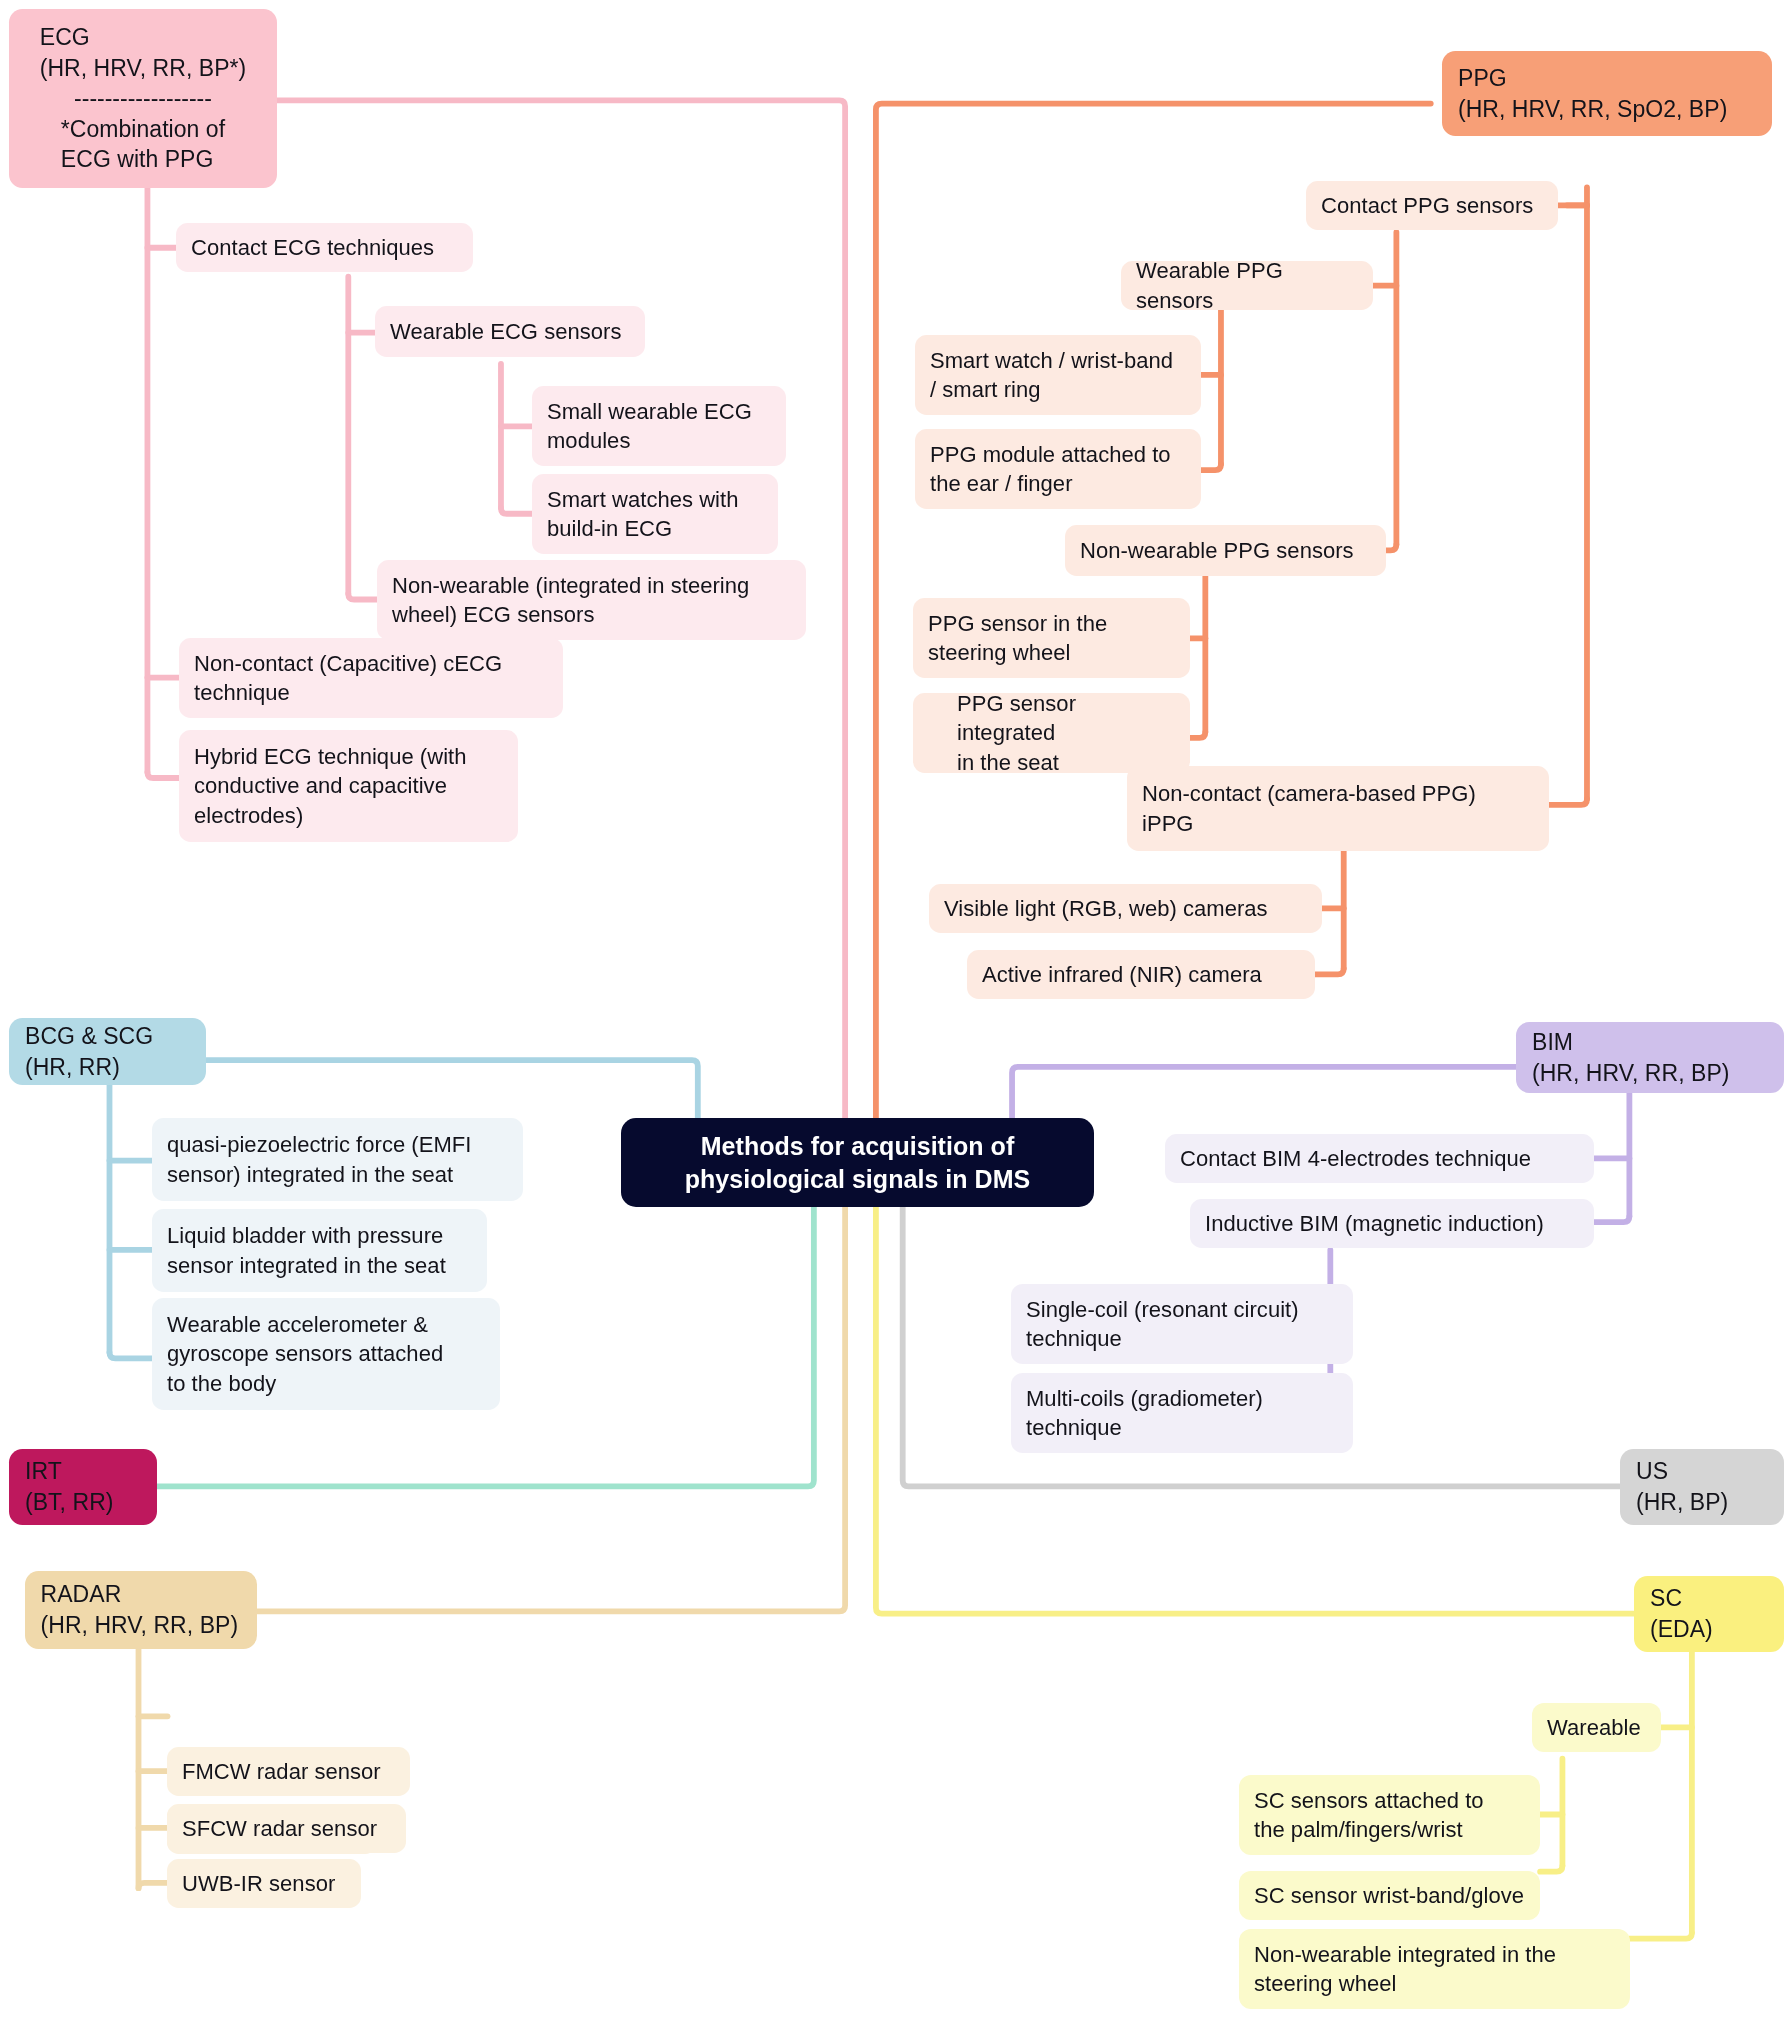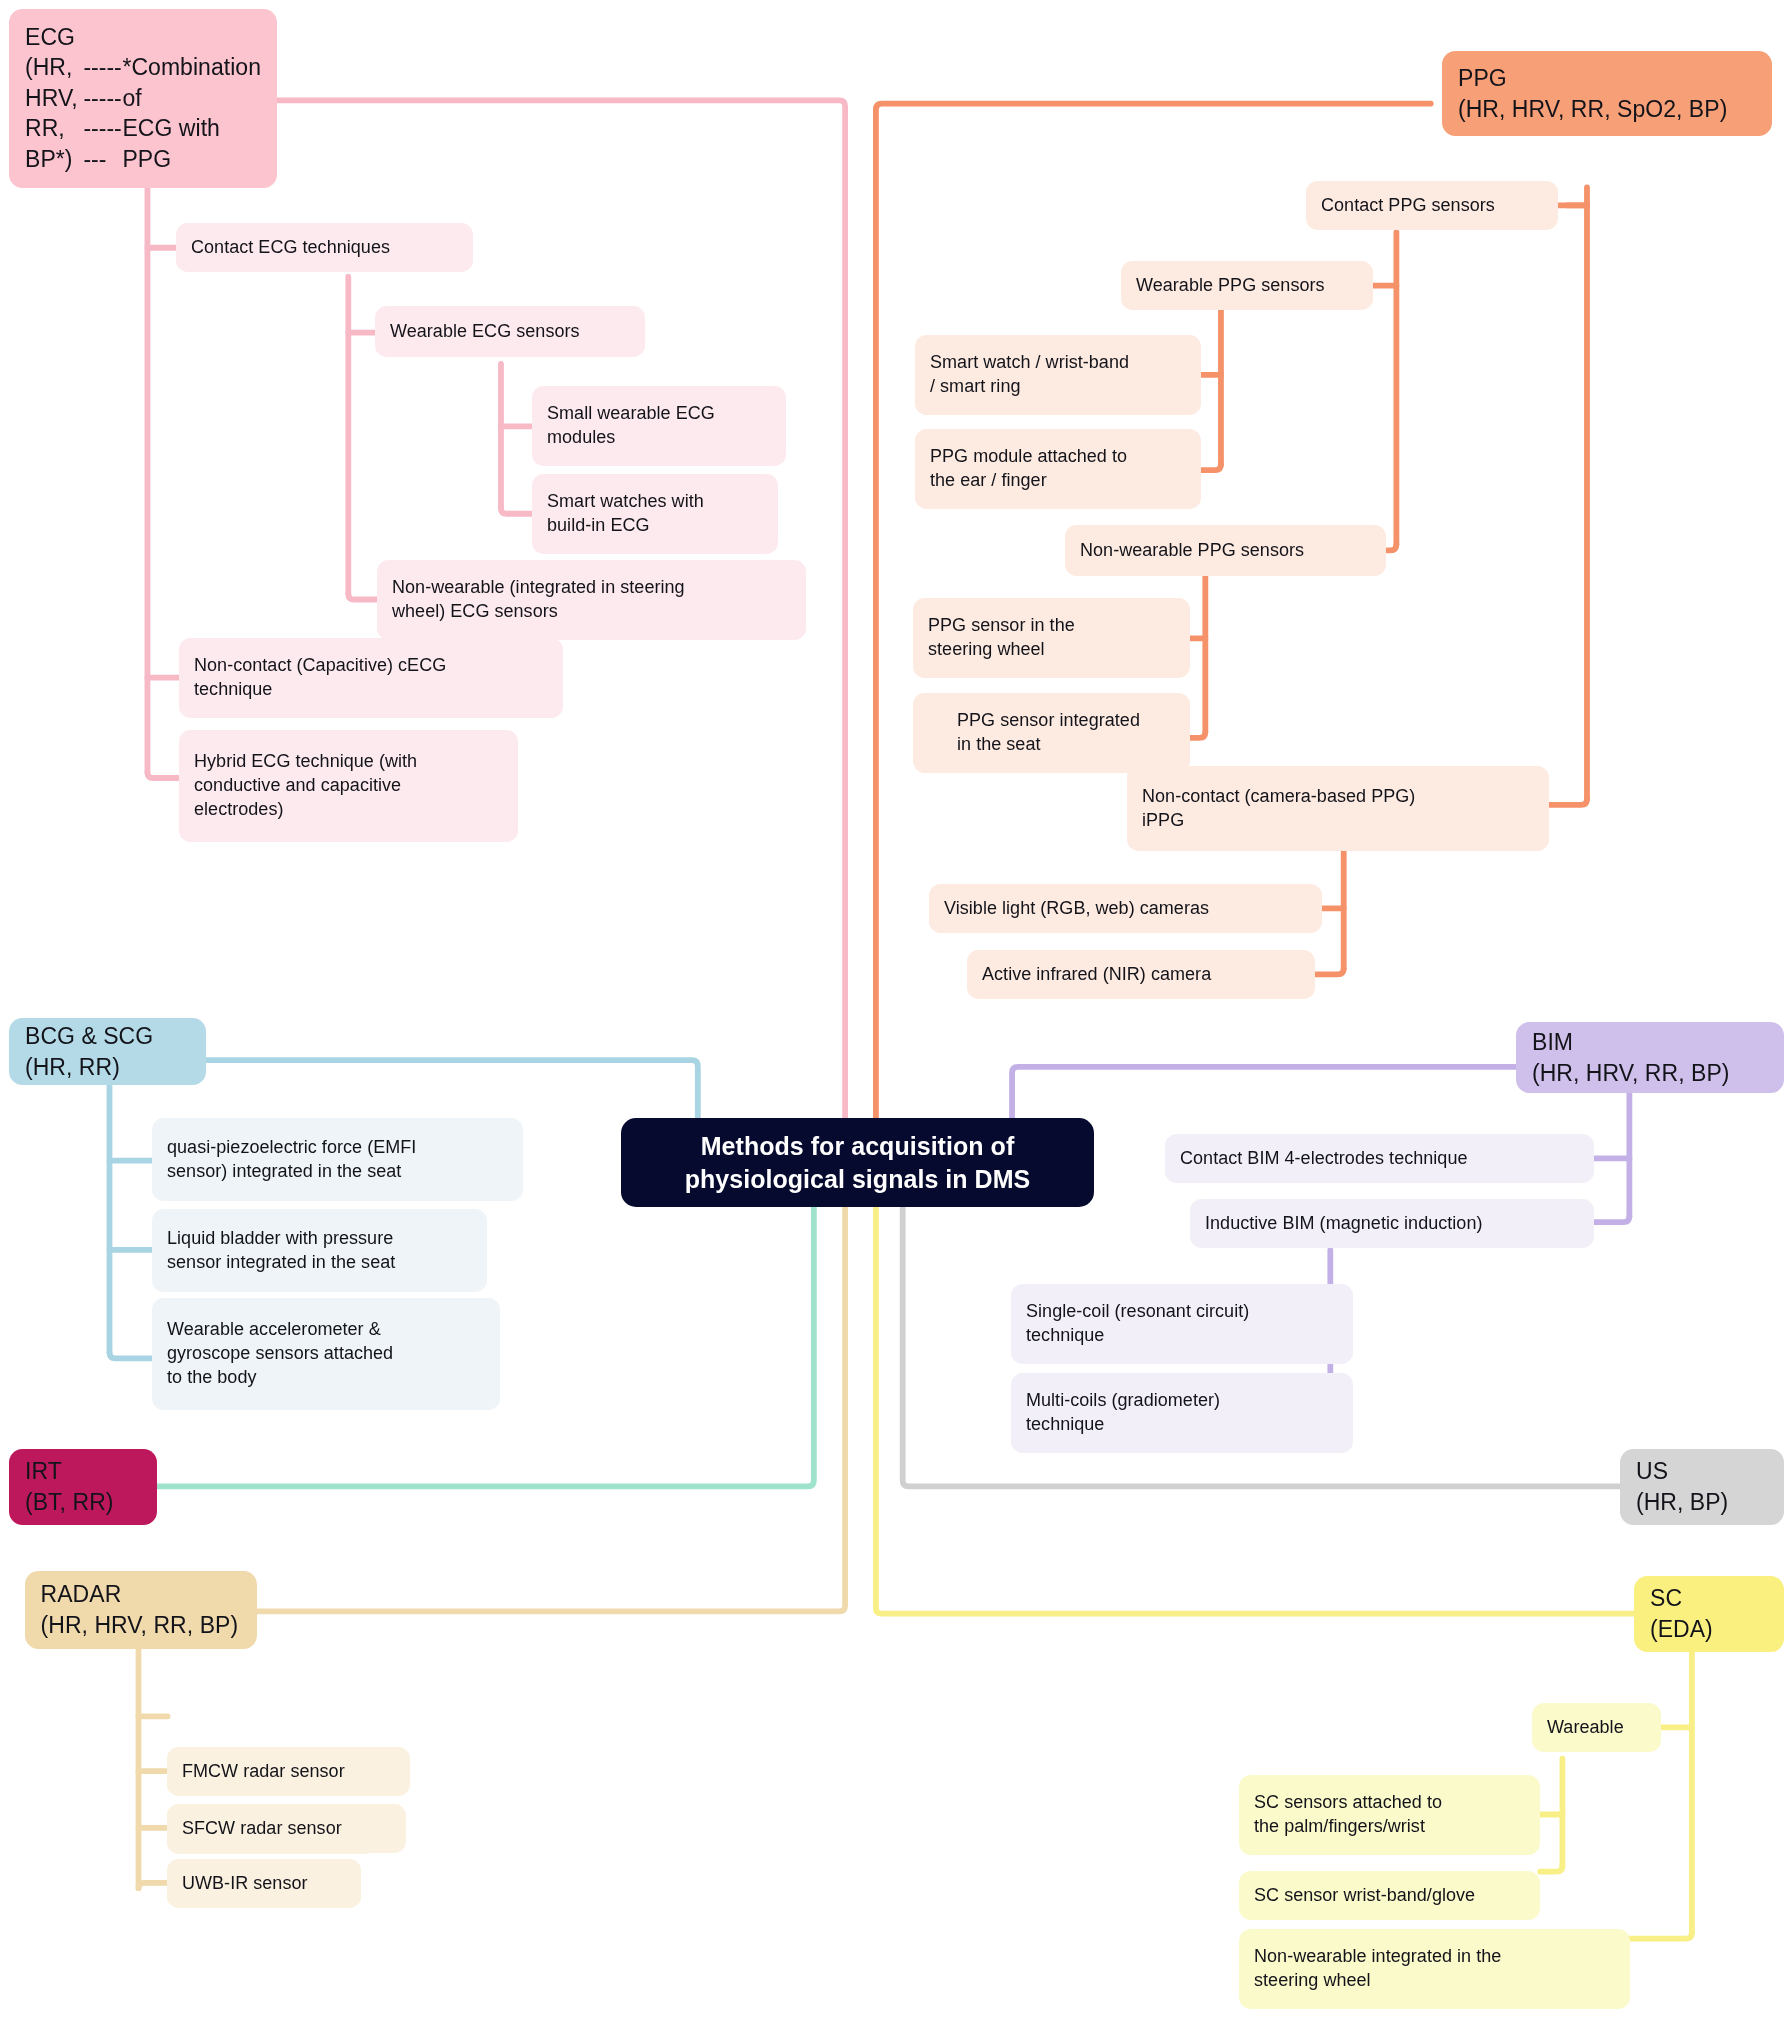--- a/index.html
+++ b/index.html
@@ -20,21 +20,21 @@
   }
   .node{
     position:absolute;
     box-sizing:border-box;
     display:flex;
     align-items:center;
     border-radius:11.6px;
     padding:11.6px 15px;
     line-height:1.33;
     color:#13131a;
-    font-size:18px;
+    font-size:22px;
     letter-spacing:0.04px;
     white-space:pre-line;
     z-index:5;
   }
   .root{
     border-radius:15px;
     background:#060a2e;
     color:#ffffff;
     font-weight:bold;
     font-size:25px;
@@ -160,21 +160,21 @@
       <path d="M 3500,4180 Q 3500,4193 3487,4193 H 3450" stroke="#f8ef87"></path>
 
     </g>
   </svg>
 
   <div class="node root" style="left:621px; top:1118px; width:473px; height:89px;">
     <span>Methods for acquisition of
 physiological signals in DMS</span>
   </div>
 
-  <div class="node trunk t-ecg" style="left:9px; top:9px; width:268px; height:179px; flex-direction:row; align-items:flex-end; justify-content:center;">
+  <div class="node trunk t-ecg" style="left:9px; top:9px; width:268px; height:179px; flex-direction:column; align-items:center; justify-content:center;">
     <span>ECG
 (HR, HRV, RR, BP*)</span>
     <span class="dash">------------------</span>
     <span>*Combination of
 ECG with PPG</span>
   </div>
 
   <div class="node l-ecg" style="left:176px; top:223px; width:297px; height:49px;">
     <span>Contact ECG techniques</span>
   </div>

